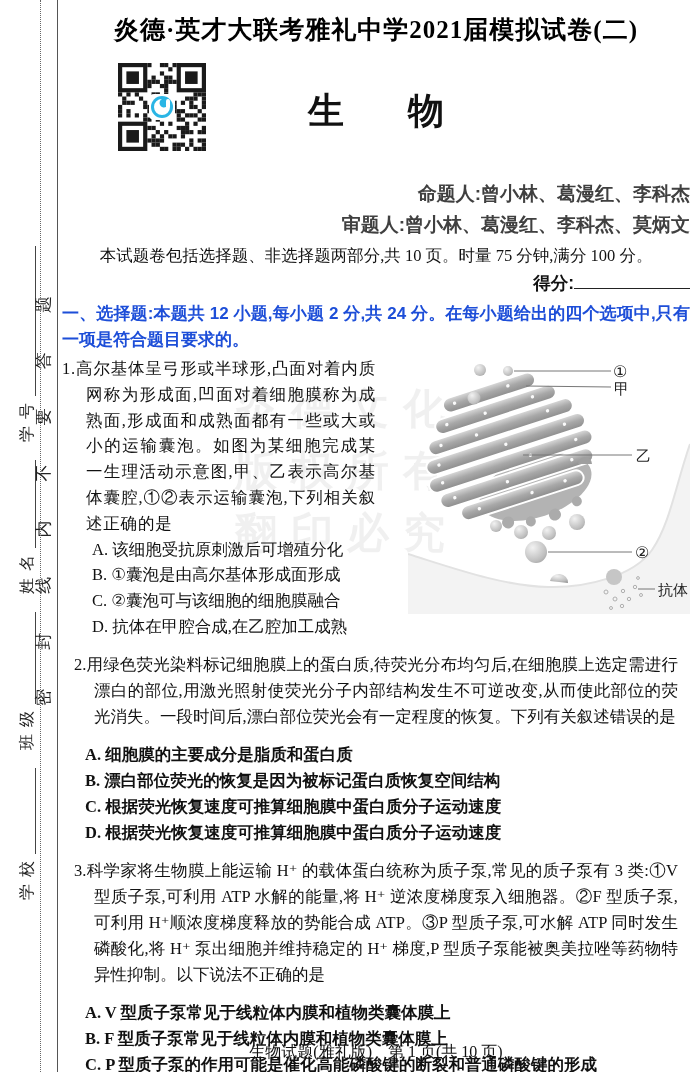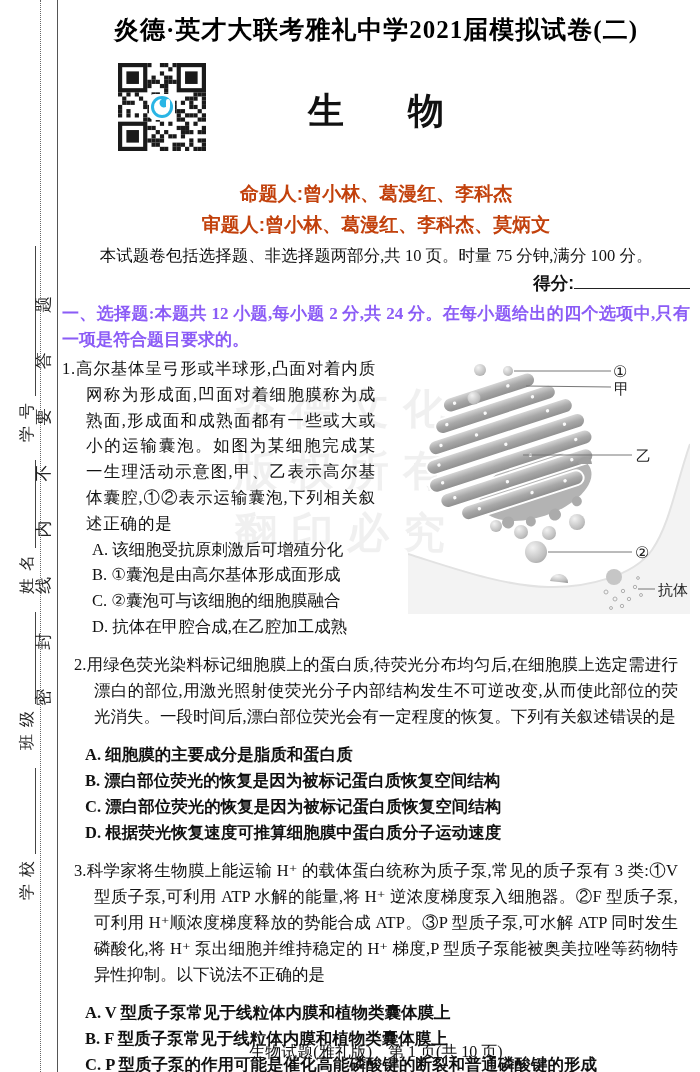--- a/index.html
+++ b/index.html
@@ -30,30 +30,30 @@
   .main{position:absolute;left:62px;top:0;width:628px;z-index:2;}
   .header-title{
     margin-top:13px;text-align:center;
     font-family:"Liberation Serif","DejaVu Serif",serif;
     font-weight:bold;font-size:25px;letter-spacing:1px;color:#000;
   }
   .qr{position:absolute;left:56px;top:63px;width:88px;height:88px;}
   .subject{margin-top:41px;text-align:center;font-family:"Liberation Sans","DejaVu Sans",sans-serif;}
   .subject span{font-size:36px;font-weight:bold;letter-spacing:64px;margin-right:-64px;}
   .authors{
-    text-align:center;font-family:"Liberation Sans","DejaVu Sans",sans-serif;
-    font-weight:bold;font-size:19px;line-height:31px;color:#c2410c;
+    text-align:right;font-family:"Liberation Sans","DejaVu Sans",sans-serif;
+    font-weight:bold;font-size:19px;line-height:31px;color:#404040;
   }
   .authors.first{margin-top:42px;}
   .instructions{margin-top:4px;text-align:center;font-size:16.5px;line-height:24px;}
   .score-row{margin-top:3px;text-align:right;font-family:"Liberation Sans","DejaVu Sans",sans-serif;font-weight:bold;font-size:17.5px;height:24px;}
   .score-blank{display:inline-block;width:116px;height:17px;border-bottom:1px solid #222;}
   .section-heading{
-    margin-top:6px;font-family:Liberation Serif, serif;
-    font-weight:bold;font-size:17px;line-height:26px;text-align:justify;color:#8b5cf6;
+    margin-top:6px;font-family:Liberation Sans, sans-serif;
+    font-weight:bold;font-size:17px;line-height:26px;text-align:justify;color:#1d4ed8;
   }
   
   .q{font-size:16.5px;line-height:26px;color:#111;}
   .hang{padding-left:24px;text-indent:-24px;margin:0;text-align:justify;}
   .hang20{padding-left:20px;text-indent:-20px;margin:12px;text-align:justify;}
   .opt{padding-left:30px;}
   .opt2{padding-left:23px;font-weight:bold;}
   .q1{display:flex;margin-top:3px;line-height:25.8px;gap:32px;}
   .q1-left{width:346px;}
   .q1-left .hang{letter-spacing:0.8px;}
@@ -369,21 +369,21 @@
           <text x="227" y="202" font-size="16" fill="#222">②</text>
           <text x="250" y="239" font-size="15" fill="#222">抗体</text>
         </svg>
       </div>
     </div>
 
     <div class="q q2">
       <p class="hang20"><span>2.</span><span>用绿色荧光染料标记细胞膜上的蛋白质,待荧光分布均匀后,在细胞膜上选定需进行漂白的部位,用激光照射使荧光分子内部结构发生不可逆改变,从而使此部位的荧光消失。一段时间后,漂白部位荧光会有一定程度的恢复。下列有关叙述错误的是</span></p>
       <div class="opt2">A. 细胞膜的主要成分是脂质和蛋白质</div>
       <div class="opt2">B. 漂白部位荧光的恢复是因为被标记蛋白质恢复空间结构</div>
-      <div class="opt2">C. 漂白部位荧光的恢复是因为被标记蛋白质恢复空间结构</div>
+      <div class="opt2">C. 根据荧光恢复速度可推算细胞膜中蛋白质分子运动速度</div>
       <div class="opt2">D. 根据荧光恢复速度可推算细胞膜中蛋白质分子运动速度</div>
     </div>
 
     <div class="q q3">
       <p class="hang20"><span>3.</span><span>科学家将生物膜上能运输 H⁺ 的载体蛋白统称为质子泵,常见的质子泵有 3 类:①V 型质子泵,可利用 ATP 水解的能量,将 H⁺ 逆浓度梯度泵入细胞器。②F 型质子泵,可利用 H⁺顺浓度梯度释放的势能合成 ATP。③P 型质子泵,可水解 ATP 同时发生磷酸化,将 H⁺ 泵出细胞并维持稳定的 H⁺ 梯度,P 型质子泵能被奥美拉唑等药物特异性抑制。以下说法不正确的是</span></p>
       <div class="opt2">A. V 型质子泵常见于线粒体内膜和植物类囊体膜上</div>
       <div class="opt2">B. F 型质子泵常见于线粒体内膜和植物类囊体膜上</div>
       <div class="opt2">C. P 型质子泵的作用可能是催化高能磷酸键的断裂和普通磷酸键的形成</div>
       <div class="opt2">D. 患者服用奥美拉唑后可有效缓解胃酸过多导致的胃溃疡</div>
     </div>

